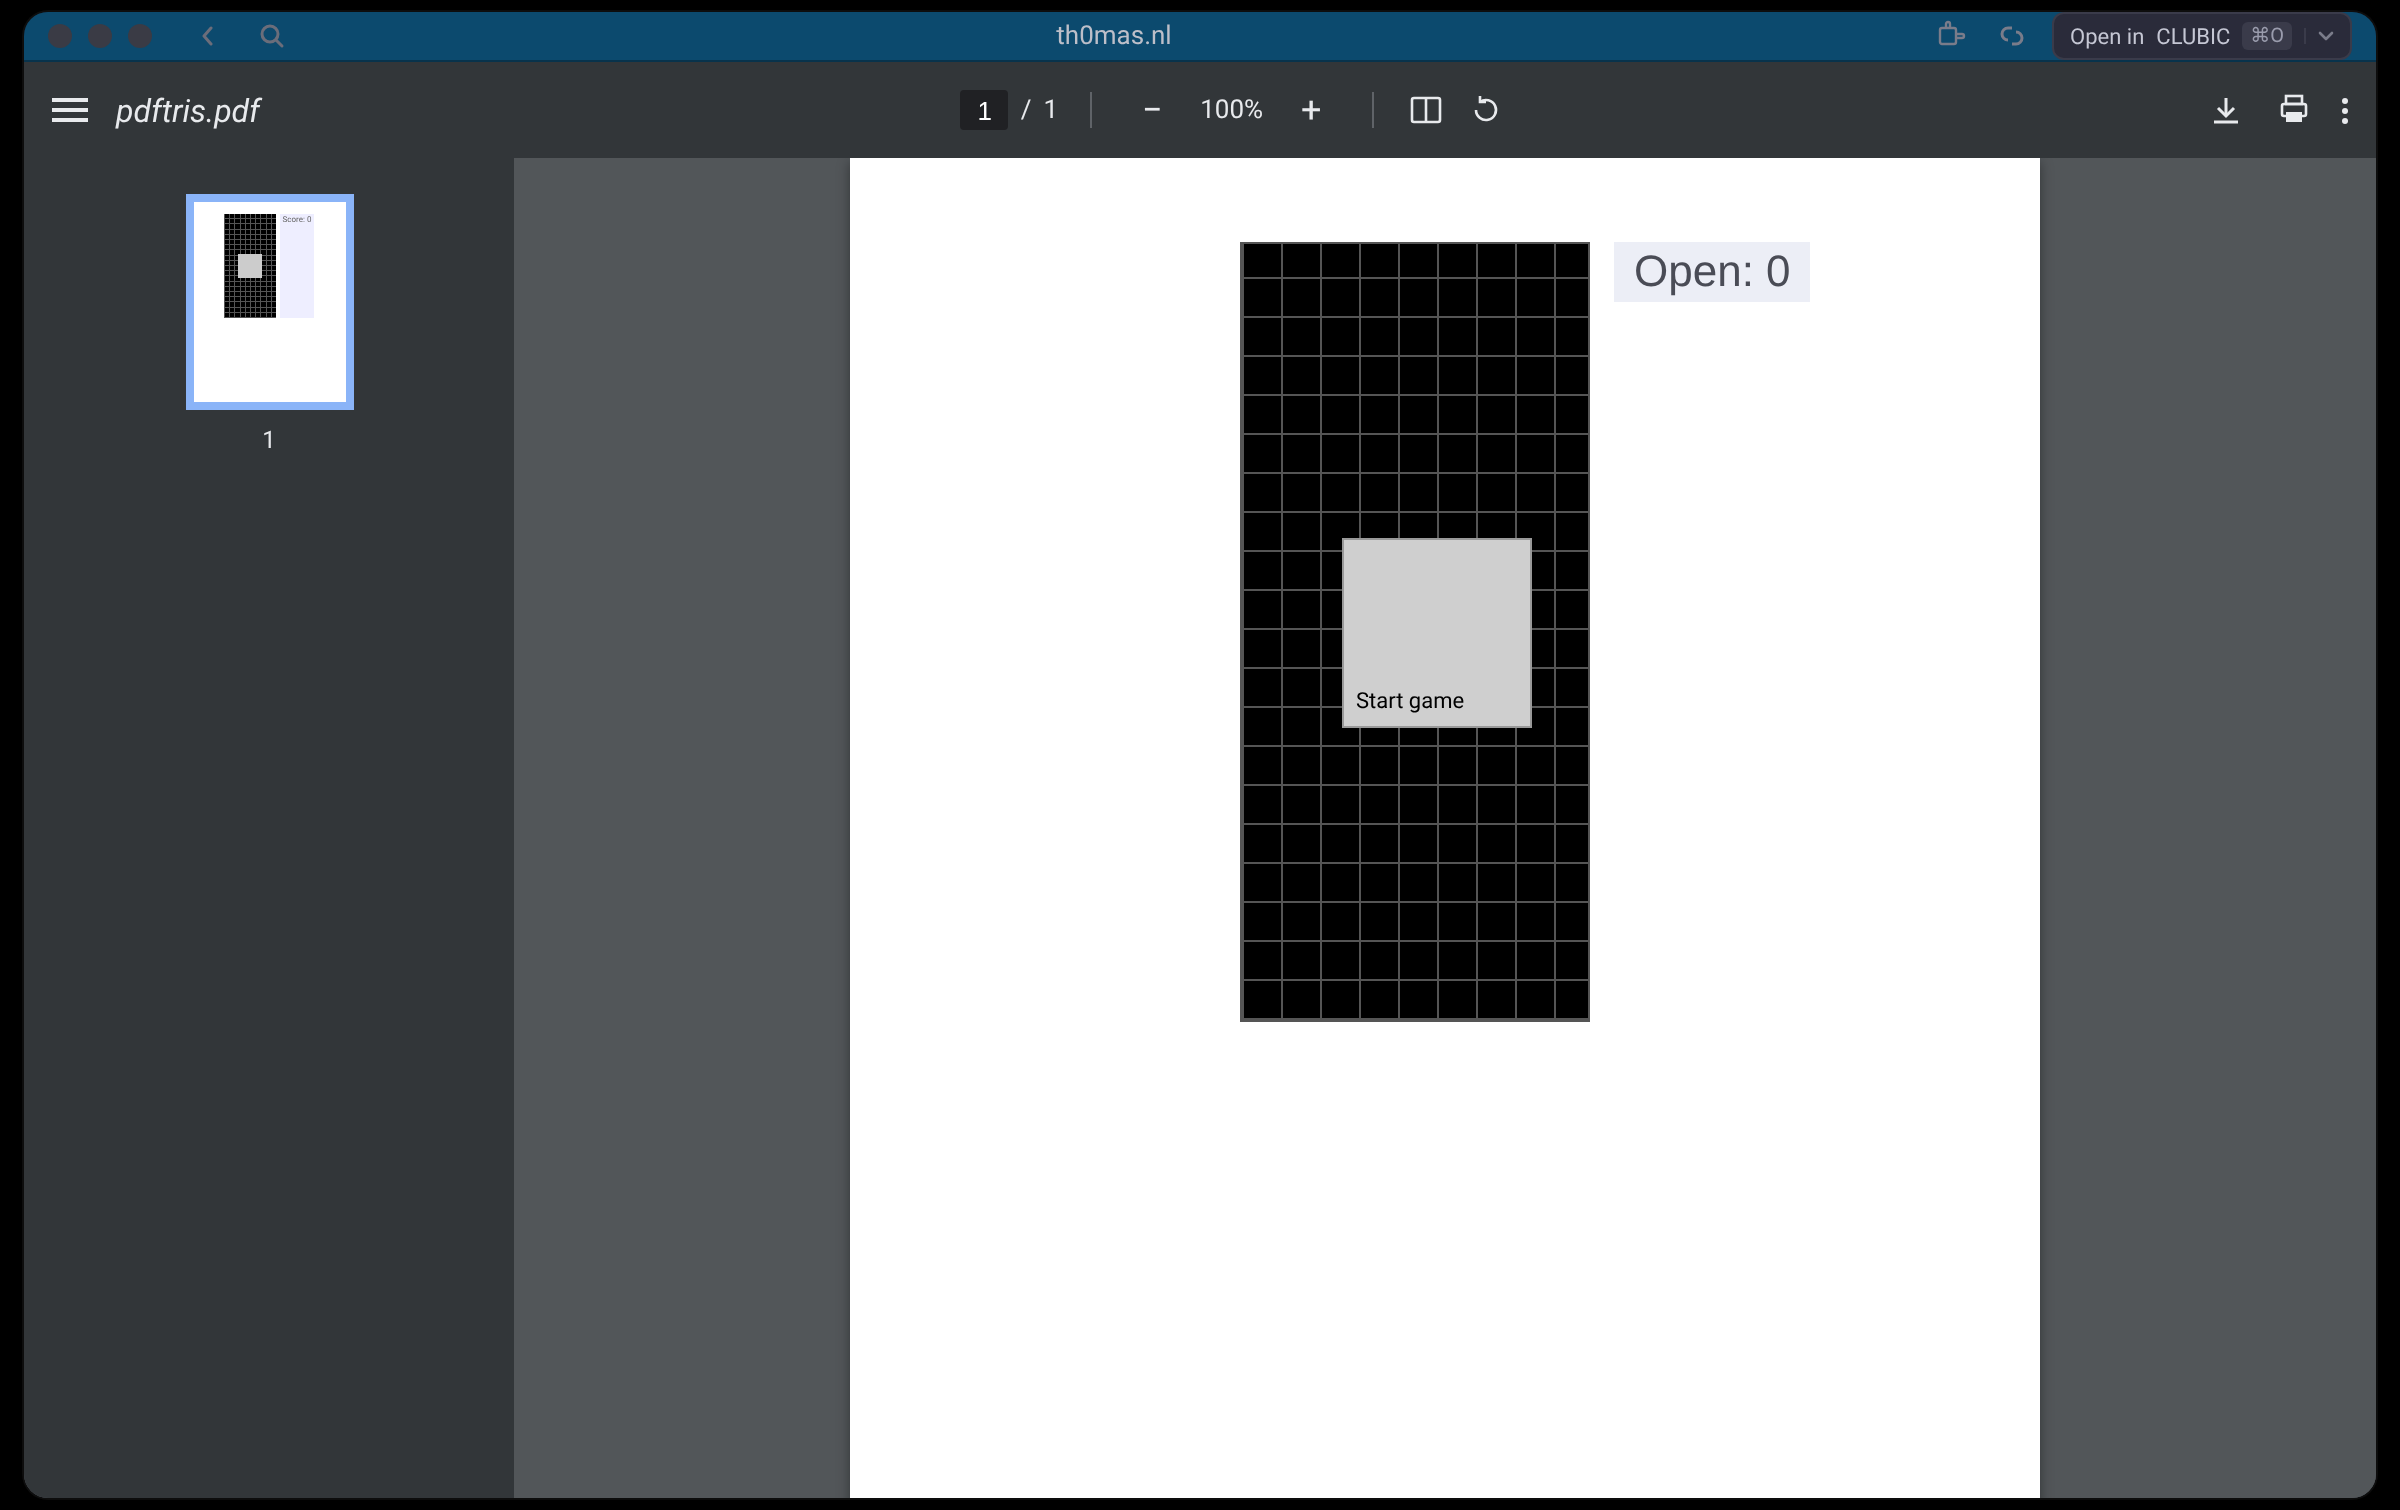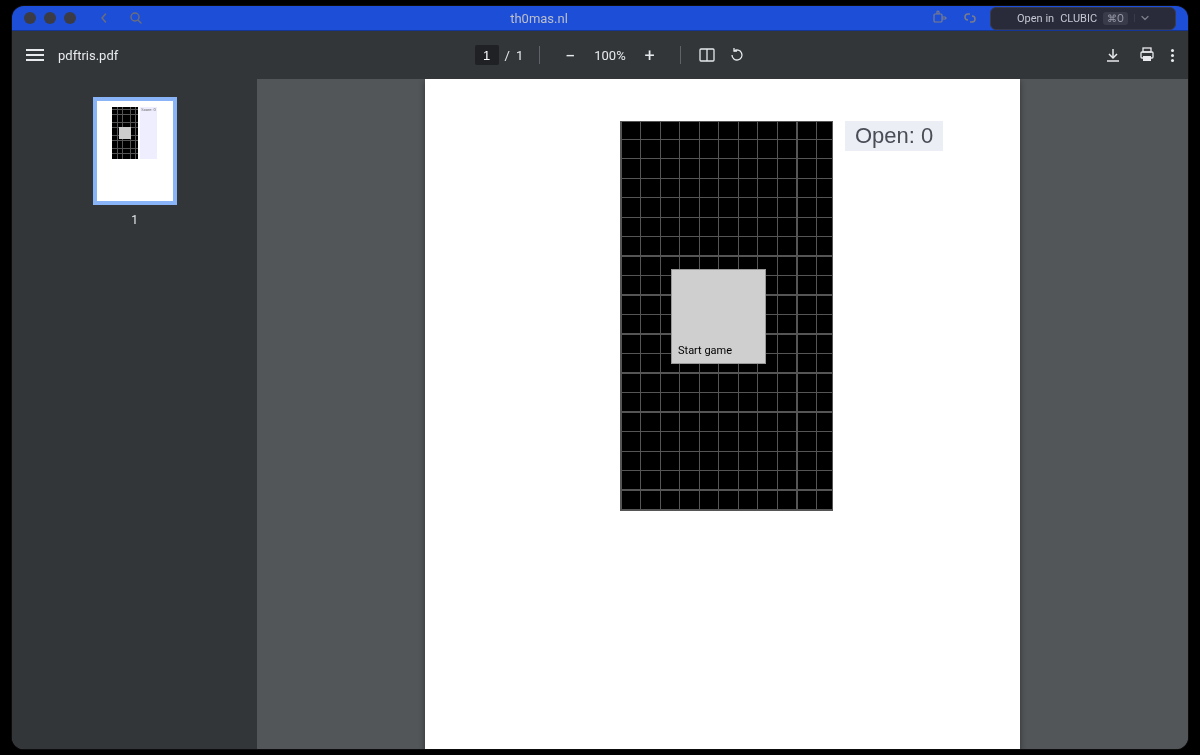--- a/index.html
+++ b/index.html
@@ -17,21 +17,21 @@
       background: #1a1b26;
       border-radius: 12px;
       overflow: hidden;
       box-shadow: 0 0 0 1px rgba(255,255,255,0.05);
       display: flex;
       flex-direction: column;
     }
     
     .browser-bar {
       height: 38px;
-      background: #1d4ed8;
+      background: #0c4a6e;
       display: flex;
       align-items: center;
       padding: 0 12px;
       border-bottom: 1px solid rgba(0,0,0,0.3);
       gap: 8px;
     }
     .traffic { display: flex; gap: 8px; margin-right: 8px; }
     .dot { width: 12px; height: 12px; border-radius: 50%; background: #3a3b45; }
     .nav-btn {
       width: 24px; height: 24px; display: flex; align-items: center; justify-content: center;
@@ -47,21 +47,21 @@
     .right-controls {
       display: flex;
       align-items: center;
       gap: 10px;
       color: #7a7c8a;
     }
     .ext-btn {
       background: #2a2b3a;
       border: 1px solid #3a3b4a;
       border-radius: 6px;
-      padding: 4px 26px;
+      padding: 4px 8px;
       font-size: 11px;
       color: #c5c7d4;
       display: flex;
       align-items: center;
       gap: 6px;
     }
     .kbd {
       background: #3a3b4a;
       border-radius: 3px;
       padding: 1px 4px;
@@ -86,21 +86,21 @@
       display: flex;
       align-items: center;
       padding: 0 14px;
       color: #e8eaed;
       justify-content: space-between;
     }
     .tb-left, .tb-center, .tb-right { display: flex; align-items: center; gap: 14px; }
     .tb-center { gap: 10px; }
     .hamburger { width:18px; display:flex; flex-direction:column; gap:3px; }
     .hamburger span { height:2px; background:#e8eaed; }
-    .filename { font-size: 13px; color: #e8eaed; }
+    .filename { font-size: 16px; color: #e8eaed; font-style: italic; }
     .page-box {
       display: flex; align-items: center; gap: 6px; font-size: 13px;
     }
     .page-input {
       width: 24px; height: 20px; background:#202124; color:#fff;
       text-align:center; border:none; font-size:13px; border-radius:2px;
     }
     .divider { width:1px; height:18px; background:#5f6368; margin:0 6px; }
     .zoom-btn {
       width:28px; height:28px; display:flex; align-items:center; justify-content:center;
@@ -156,21 +156,21 @@
       width:595px; min-height:840px; background:#fff;
       margin-top:0;
       position:relative;
       box-shadow: 0 2px 6px rgba(0,0,0,0.4);
     }
     .game-wrap {
       position:absolute; top:42px; left:195px;
       display:flex; gap:12px; align-items:flex-start;
     }
     .board {
-      width:213px; height:390px;
+      width:175px; height:390px;
       background:#000;
       position:relative;
       background-image:
         repeating-linear-gradient(0deg, #555 0, #555 1px, transparent 1px, transparent 19.5px),
         repeating-linear-gradient(90deg, #555 0, #555 1px, transparent 1px, transparent 19.5px);
       border:1px solid #555;
     }
     .start-box {
       position:absolute;
       top:147px; left:50px;

